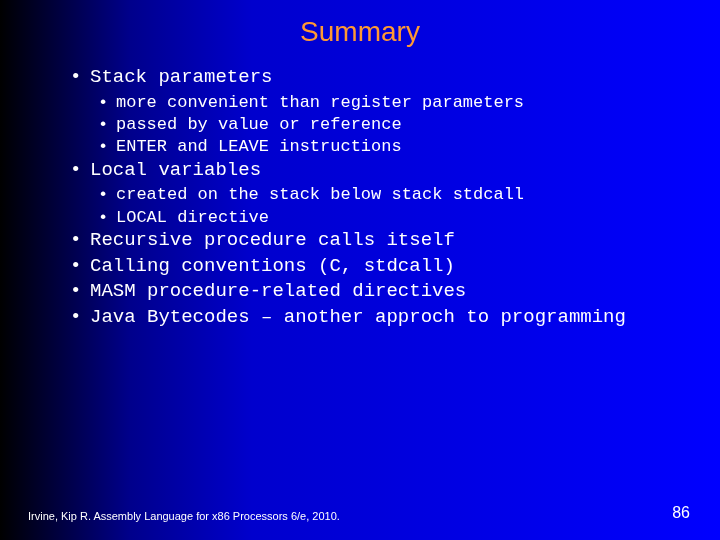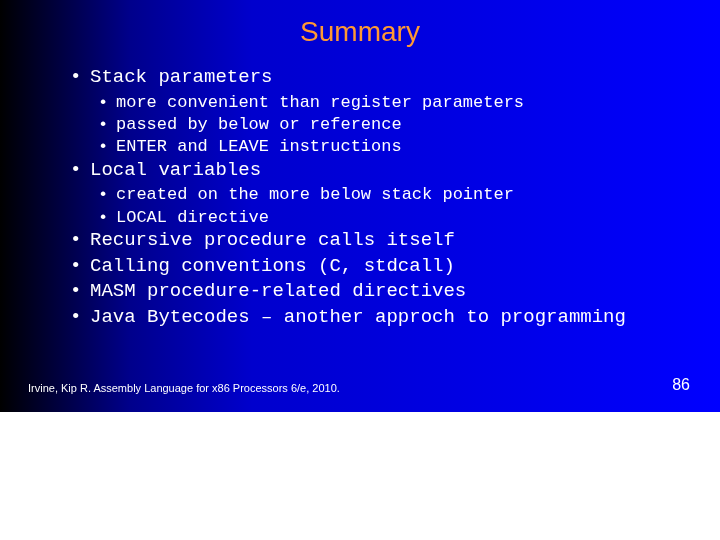--- a/index.html
+++ b/index.html
@@ -5,21 +5,21 @@
   html, body {
     margin: 0;
     padding: 0;
     width: 720px;
     height: 540px;
     overflow: hidden;
     font-family: Arial, Helvetica, sans-serif;
   }
   .slide {
     width: 720px;
-    height: 412px;
+    height: 540px;
     background: linear-gradient(to right, #000000 0%, #00008b 18%, #0000cd 35%, #0000ff 100%);
     position: relative;
     box-sizing: border-box;
     color: #ffffff;
   }
   .title {
     color: #ff9933;
     font-size: 28px;
     text-align: center;
     padding-top: 16px;
@@ -79,27 +79,27 @@
 
 <div class="slide">
 
   <div class="title">Summary</div>
 
   <div class="content">
 
     <div class="top-item">Stack parameters</div>
     <div class="sub-list">
       <div class="sub-item">more convenient than register parameters</div>
-      <div class="sub-item">passed by below or reference</div>
+      <div class="sub-item">passed by value or reference</div>
       <div class="sub-item">ENTER and LEAVE instructions</div>
     </div>
 
     <div class="top-item">Local variables</div>
     <div class="sub-list">
-      <div class="sub-item">created on the more below stack pointer</div>
+      <div class="sub-item">created on the stack below stack stdcall</div>
       <div class="sub-item">LOCAL directive</div>
     </div>
 
     <div class="top-item">Recursive procedure calls itself</div>
     <div class="top-item">Calling conventions (C, stdcall)</div>
     <div class="top-item">MASM procedure-related directives</div>
     <div class="top-item">Java Bytecodes – another approch to programming</div>
 
   </div>
 

